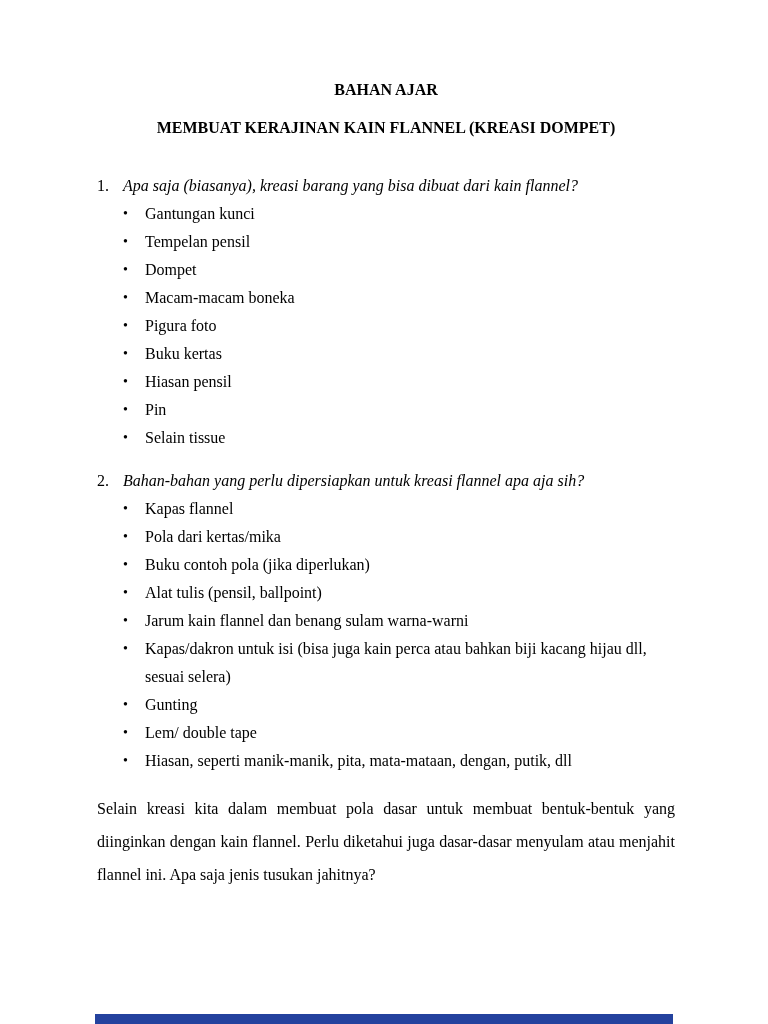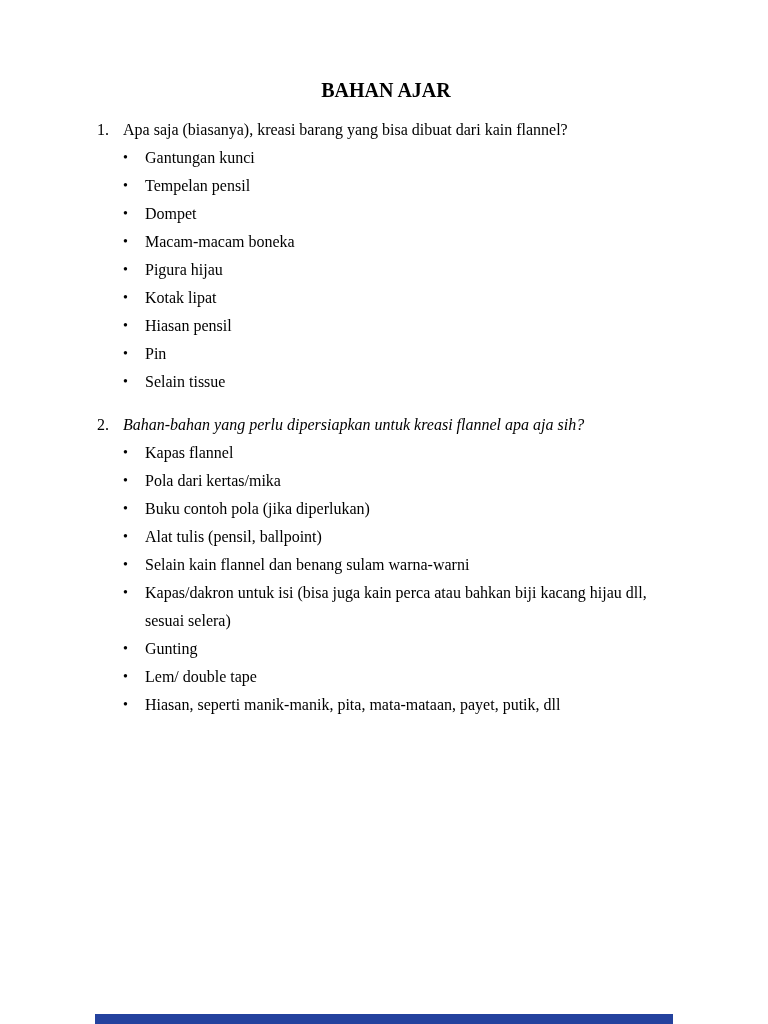--- a/index.html
+++ b/index.html
@@ -15,21 +15,21 @@
     box-sizing: border-box;
     padding: 80px 93px 0 97px;
     font-family: "Liberation Serif", serif;
     font-size: 16px;
     color: #000000;
     overflow: hidden;
   }
   .doc-title {
     margin: 0 0 18px 0;
     text-align: center;
-    font-size: 20px;
+    font-size: 16px;
     font-weight: bold;
     line-height: 20px;
   }
   .doc-subtitle {
     margin: 0 0 36px 0;
     text-align: center;
     font-size: 16px;
     font-weight: bold;
     line-height: 20px;
   }
@@ -44,20 +44,21 @@
     display: flex;
     line-height: 24px;
     margin-bottom: 2px;
   }
   .section-number {
     width: 26px;
     flex: 0 0 26px;
   }
   .section-heading-text {
     flex: 1;
+    font-style: italic;
   }
   
   .section:nth-child(2) .section-heading-text,
   .section:nth-child(2) .section-number {
     font-style: italic;
   }
   .section:nth-child(2) .section-number { font-style: normal; }
   .bullet-list {
     margin: 0;
     padding: 0 0 0 26px;
@@ -88,20 +89,21 @@
     width: 578px;
     height: 10px;
     background: #24429e;
   }
 </style>
 </head>
 <body>
 
 <div class="page">
   <h1 class="doc-title">BAHAN AJAR</h1>
+  <h2 class="doc-subtitle">MEMBUAT KERAJINAN KAIN FLANNEL (KREASI DOMPET)</h2>
 
   <div class="sections" id="sections">
       <div class="section">
         <div class="section-heading">
           <span class="section-number">1.</span>
           <span class="section-heading-text">Apa saja (biasanya), kreasi barang yang bisa dibuat dari kain flannel?</span>
         </div>
         <ul class="bullet-list">
           <li class="bullet-item">
             <span class="bullet-glyph">•</span>
@@ -114,25 +116,25 @@
           <li class="bullet-item">
             <span class="bullet-glyph">•</span>
             <span class="bullet-text">Dompet</span>
           </li>
           <li class="bullet-item">
             <span class="bullet-glyph">•</span>
             <span class="bullet-text">Macam-macam boneka</span>
           </li>
           <li class="bullet-item">
             <span class="bullet-glyph">•</span>
-            <span class="bullet-text">Pigura hijau</span>
+            <span class="bullet-text">Pigura foto</span>
           </li>
           <li class="bullet-item">
             <span class="bullet-glyph">•</span>
-            <span class="bullet-text">Kotak lipat</span>
+            <span class="bullet-text">Buku kertas</span>
           </li>
           <li class="bullet-item">
             <span class="bullet-glyph">•</span>
             <span class="bullet-text">Hiasan pensil</span>
           </li>
           <li class="bullet-item">
             <span class="bullet-glyph">•</span>
             <span class="bullet-text">Pin</span>
           </li>
           <li class="bullet-item">
@@ -158,37 +160,38 @@
           <li class="bullet-item">
             <span class="bullet-glyph">•</span>
             <span class="bullet-text">Buku contoh pola (jika diperlukan)</span>
           </li>
           <li class="bullet-item">
             <span class="bullet-glyph">•</span>
             <span class="bullet-text">Alat tulis (pensil, ballpoint)</span>
           </li>
           <li class="bullet-item">
             <span class="bullet-glyph">•</span>
-            <span class="bullet-text">Selain kain flannel dan benang sulam warna-warni</span>
+            <span class="bullet-text">Jarum kain flannel dan benang sulam warna-warni</span>
           </li>
           <li class="bullet-item">
             <span class="bullet-glyph">•</span>
             <span class="bullet-text">Kapas/dakron untuk isi (bisa juga kain perca atau bahkan biji kacang hijau dll, sesuai selera)</span>
           </li>
           <li class="bullet-item">
             <span class="bullet-glyph">•</span>
             <span class="bullet-text">Gunting</span>
           </li>
           <li class="bullet-item">
             <span class="bullet-glyph">•</span>
             <span class="bullet-text">Lem/ double tape</span>
           </li>
           <li class="bullet-item">
             <span class="bullet-glyph">•</span>
-            <span class="bullet-text">Hiasan, seperti manik-manik, pita, mata-mataan, payet, putik, dll</span>
+            <span class="bullet-text">Hiasan, seperti manik-manik, pita, mata-mataan, dengan, putik, dll</span>
           </li>
         </ul>
       </div>
     </div>
 
+  <p class="closing-paragraph">Selain kreasi kita dalam membuat pola dasar untuk membuat bentuk-bentuk yang diinginkan dengan kain flannel. Perlu diketahui juga dasar-dasar menyulam atau menjahit flannel ini. Apa saja jenis tusukan jahitnya?</p>
 
   <div class="footer-bar"></div>
 </div>
 
 </body></html>

